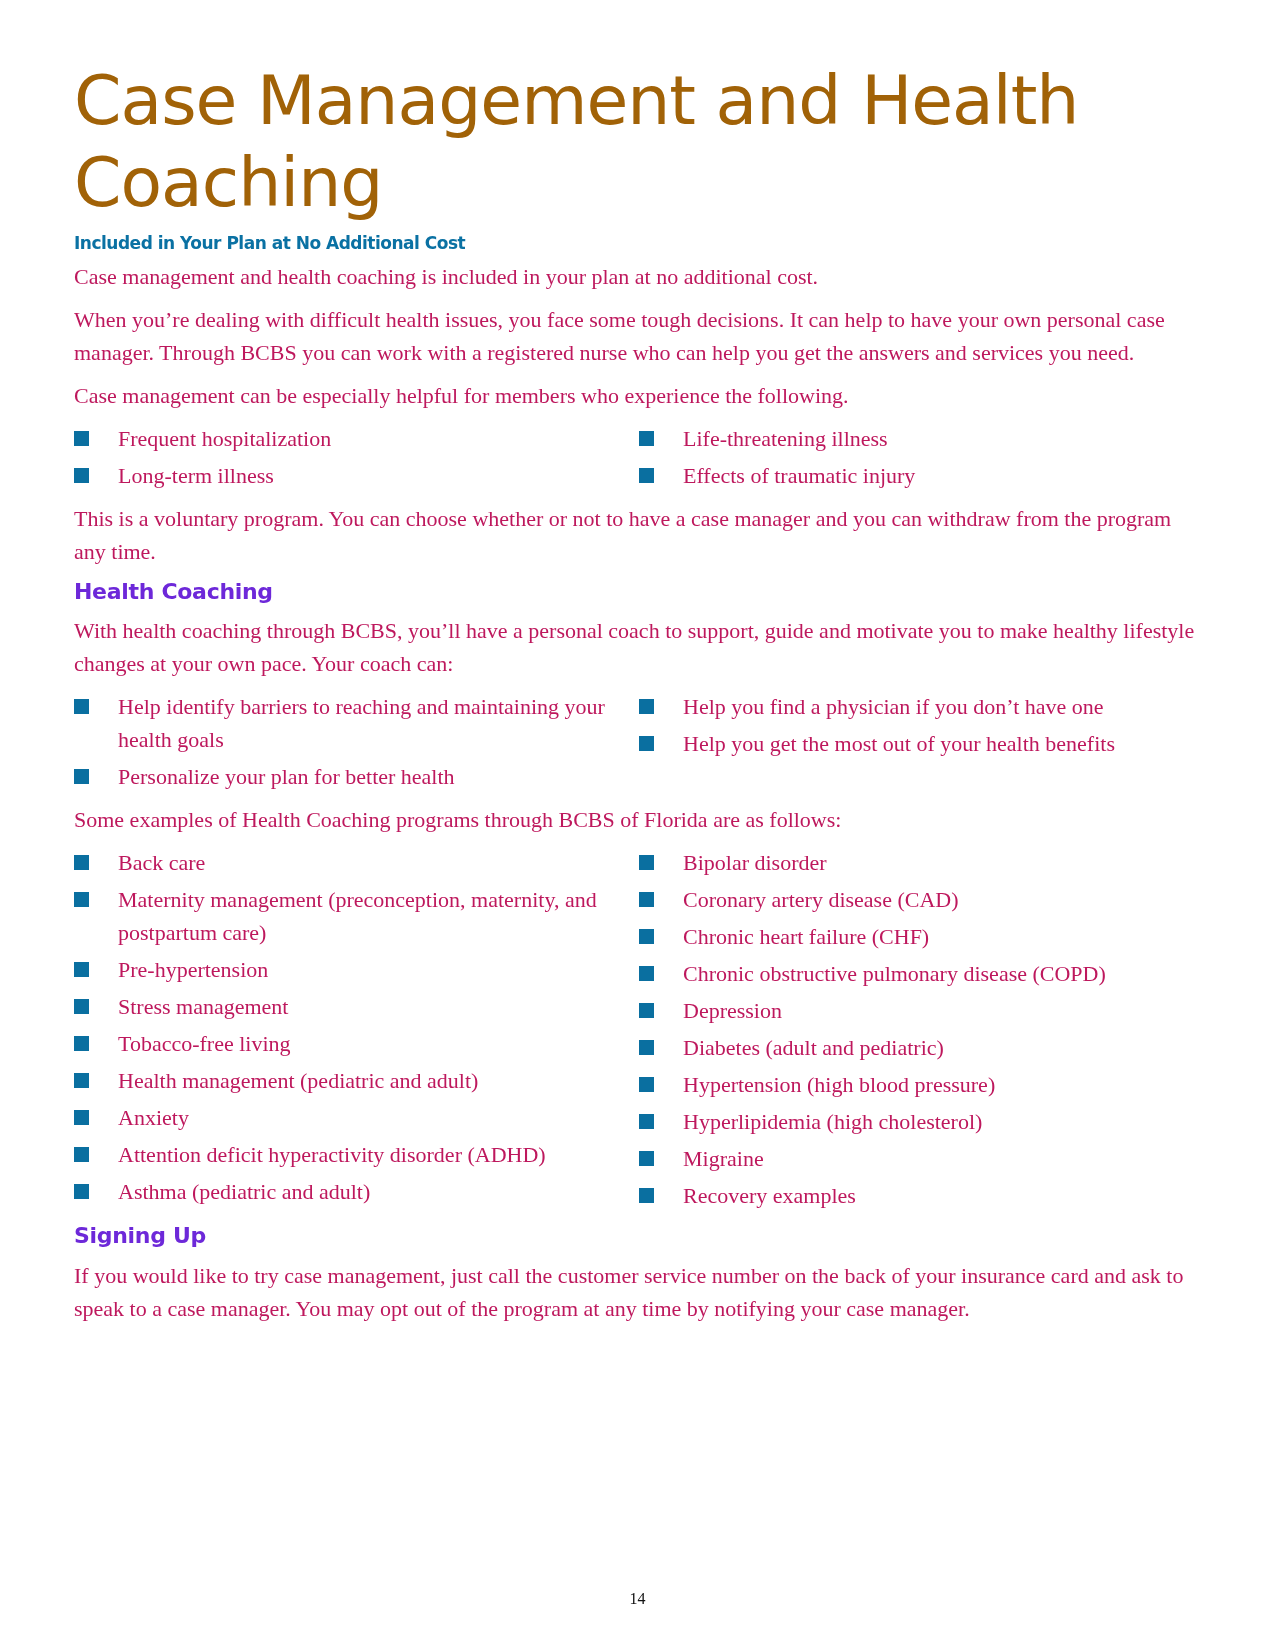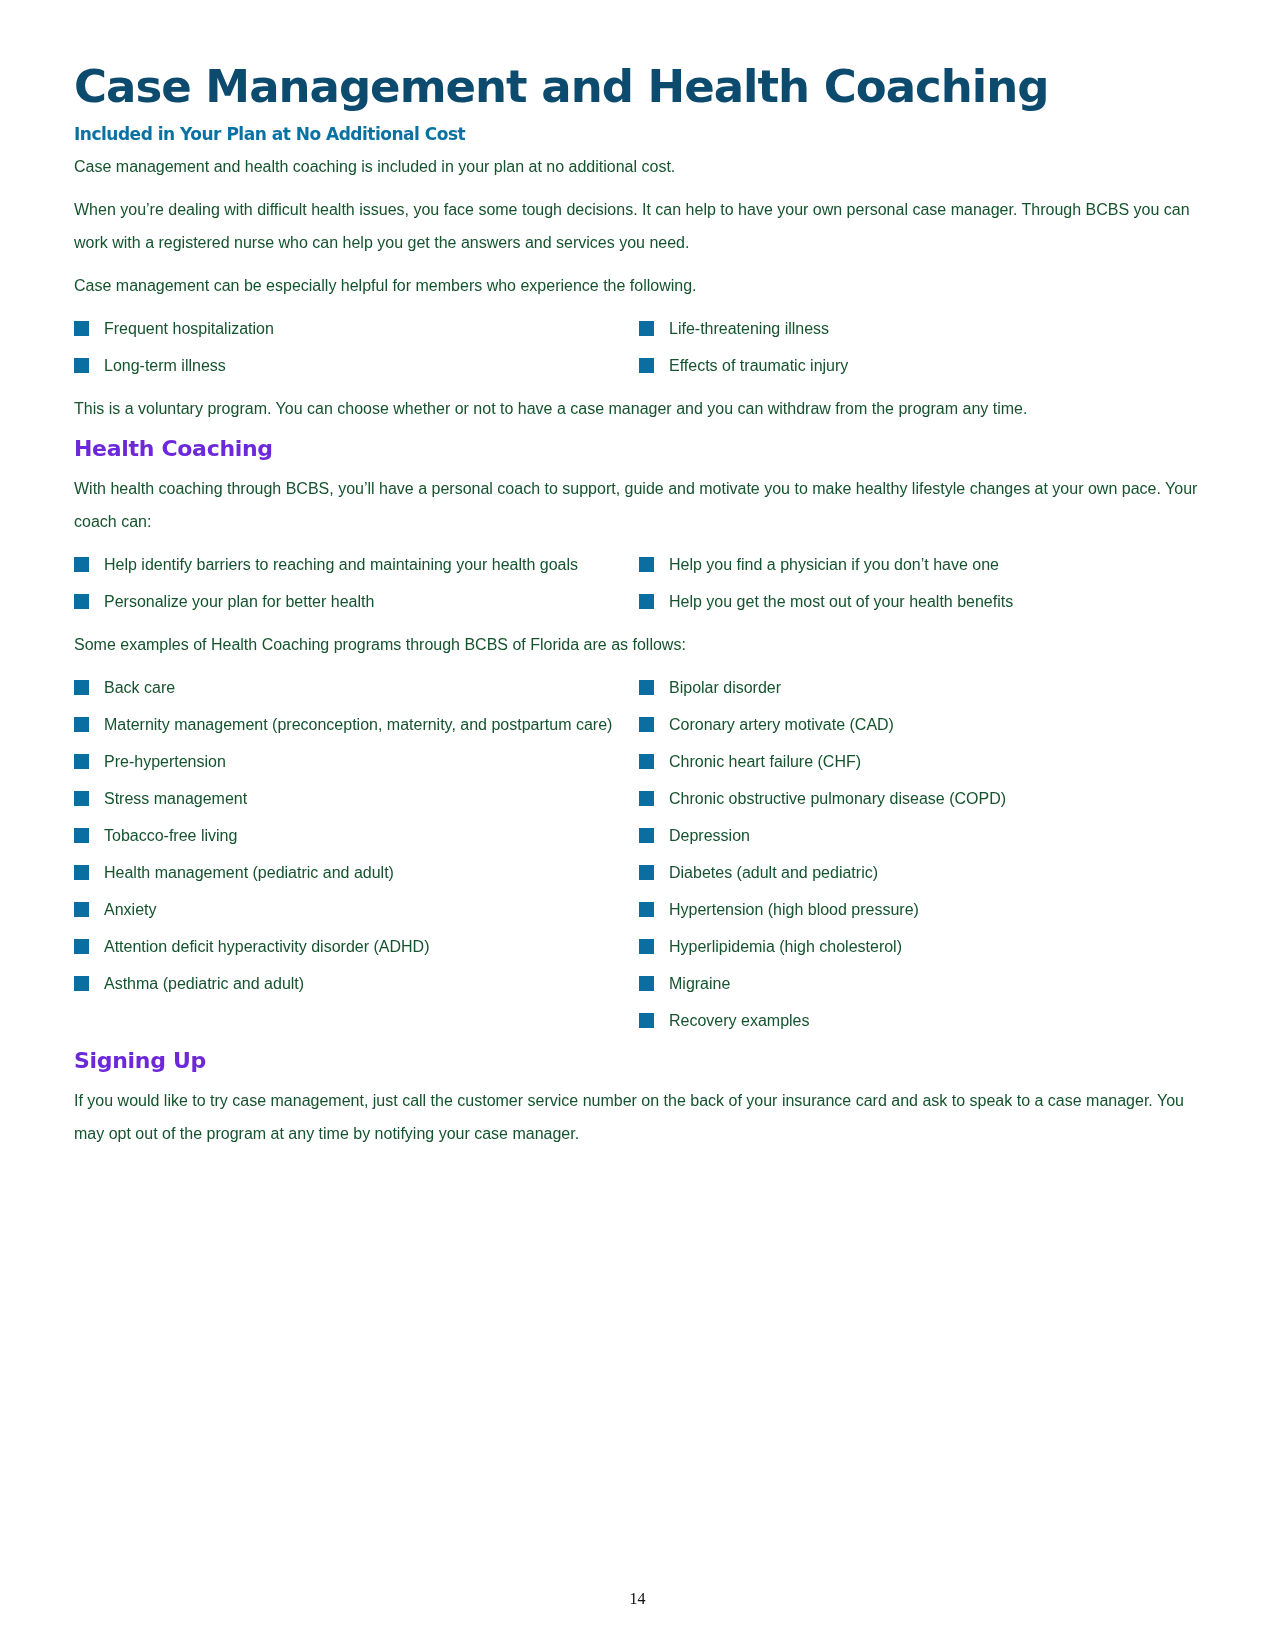--- a/index.html
+++ b/index.html
@@ -1,41 +1,41 @@
 <!DOCTYPE html>
 <html><head>
 <meta charset="utf-8">
 <style>
   html, body { margin: 0; padding: 0; background: #ffffff; }
   body { width: 1275px; height: 1651px; position: relative; overflow: hidden; }
   .page { position: absolute; left: 74px; top: 60px; width: 1130px; }
   .title {
     font-family: "DejaVu Sans", sans-serif;
-    font-size: 45px; color: #0c4a6e; font-weight: bold;
+    font-size: 68px; color: #a16207; font-weight: normal;
     margin: 0; line-height: 1.2; letter-spacing: -1px;
   }
   .subtitle {
     font-family: "DejaVu Sans", sans-serif;
     font-size: 17px; color: #0a71a3; margin: 10px 0 6px 0; line-height: 1.2;
     letter-spacing: -0.5px;
   }
   .h3 {
     font-family: "DejaVu Sans", sans-serif;
     font-size: 22px; color: #6d28d9; margin: 6px 0 8px 0; line-height: 1.3;
     letter-spacing: -0.3px;
   }
   p, li {
-    font-family: Liberation Sans, sans-serif;
-    font-size: 16px; color: #14532d; line-height: 33px;
+    font-family: Liberation Serif, serif;
+    font-size: 22px; color: #be185d; line-height: 33px;
   }
   p { margin: 0 0 10px 0; }
   .cols { display: flex; margin-bottom: 6px; }
   .col { width: 565px; }
   ul { list-style: none; margin: 0; padding: 0; }
-  li { position: relative; padding-left: 30px; margin-bottom: 4px; }
+  li { position: relative; padding-left: 44px; margin-bottom: 4px; }
   li .bullet {
     position: absolute; left: 0; top: 9px; width: 15px; height: 15px;
     background: #0a6fa0;
   }
   .page-num {
     position: absolute; left: 0; width: 1275px; top: 1590px; text-align: center;
     font-family: "Liberation Serif", serif; font-size: 16px; color: #111;
   }
 </style>
 </head>
@@ -85,21 +85,21 @@
       <li><span class="bullet"></span><span>Pre-hypertension</span></li>
       <li><span class="bullet"></span><span>Stress management</span></li>
       <li><span class="bullet"></span><span>Tobacco-free living</span></li>
       <li><span class="bullet"></span><span>Health management (pediatric and adult)</span></li>
       <li><span class="bullet"></span><span>Anxiety</span></li>
       <li><span class="bullet"></span><span>Attention deficit hyperactivity disorder (ADHD)</span></li>
       <li><span class="bullet"></span><span>Asthma (pediatric and adult)</span></li>
     </ul>
     <ul class="col">
       <li><span class="bullet"></span><span>Bipolar disorder</span></li>
-      <li><span class="bullet"></span><span>Coronary artery motivate (CAD)</span></li>
+      <li><span class="bullet"></span><span>Coronary artery disease (CAD)</span></li>
       <li><span class="bullet"></span><span>Chronic heart failure (CHF)</span></li>
       <li><span class="bullet"></span><span>Chronic obstructive pulmonary disease (COPD)</span></li>
       <li><span class="bullet"></span><span>Depression</span></li>
       <li><span class="bullet"></span><span>Diabetes (adult and pediatric)</span></li>
       <li><span class="bullet"></span><span>Hypertension (high blood pressure)</span></li>
       <li><span class="bullet"></span><span>Hyperlipidemia (high cholesterol)</span></li>
       <li><span class="bullet"></span><span>Migraine</span></li>
       <li><span class="bullet"></span><span>Recovery examples</span></li>
     </ul>
   </div>

